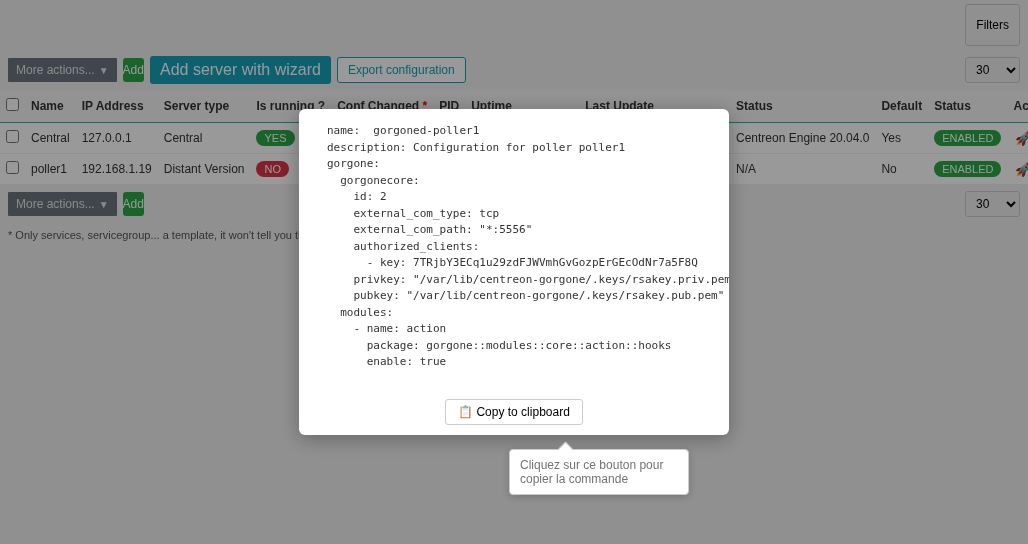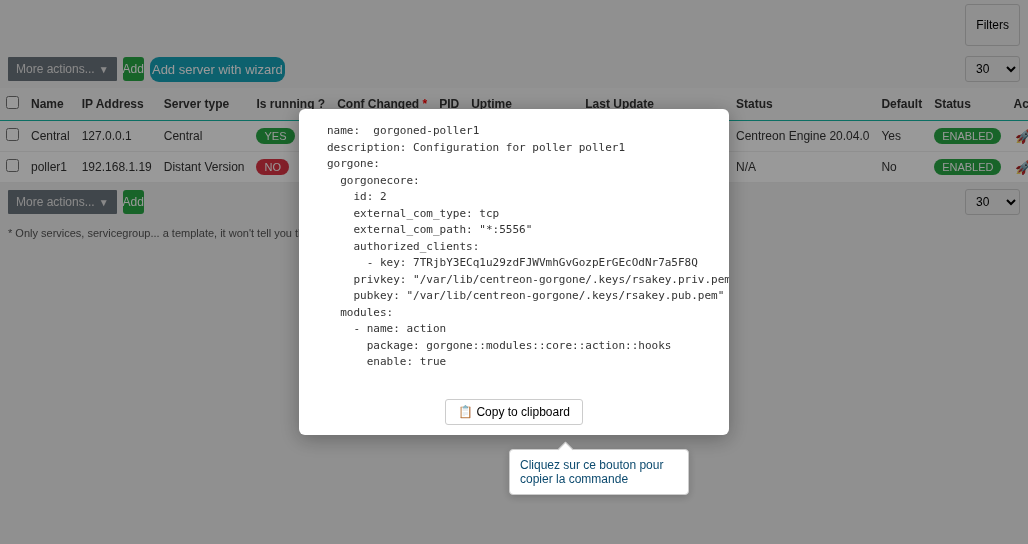--- a/index.html
+++ b/index.html
@@ -5,21 +5,21 @@
     * { box-sizing: border-box; margin: 0; padding: 0; }
     body { font-family: Arial, sans-serif; font-size: 12px; background: #f0f0f0; color: #333; }
 
     .top-bar { display: flex; justify-content: flex-end; padding: 4px 8px; background: #f0f0f0; }
     .filters-btn { background: none; border: 1px solid #ccc; padding: 13px 10px; border-radius: 3px; cursor: pointer; font-size: 12px; }
 
     .toolbar { display: flex; align-items: center; gap: 6px; padding: 6px 8px; background: #f0f0f0; }
     .btn-more { display: flex; align-items: center; background: #6c757d; color: #e5e5e5; border: none; border-radius: 1px; padding: 5px 8px; cursor: pointer; font-size: 12px; }
     .btn-more .caret { margin-left: 4px; font-size: 10px; }
     .btn-add { background: #28a745; color: white; border: none; border-radius: 3px; padding: 5px 0; cursor: pointer; font-size: 12px; }
-    .btn-wizard { background: #17a2b8; color: white; border: none; border-radius: 9px; padding: 5px 2px; cursor: pointer; font-size: 13px; }
+    .btn-wizard { background: #17a2b8; color: white; border: none; border-radius: 3px; padding: 5px 10px; cursor: pointer; font-size: 16px; }
     .btn-export { background: white; color: #17a2b8; border: 1px solid #17a2b8; border-radius: 3px; padding: 5px 10px; cursor: pointer; font-size: 12px; }
     .spacer { flex: 1; }
     .page-size-select { border: 1px solid #ccc; border-radius: 3px; padding: 4px 6px; font-size: 12px; }
 
     table { width: 100%; border-collapse: collapse; background: white; }
     thead tr { background: #f5f5f5; }
     th { padding: 8px 6px; text-align: left; font-weight: bold; font-size: 12px; border-bottom: 1px solid #14b8a6; white-space: nowrap; }
     td { padding: 7px 6px; border-bottom: 1px solid #eee; font-size: 12px; white-space: nowrap; }
     input[type="checkbox"] { cursor: pointer; }
 
@@ -40,38 +40,39 @@
     .modal { background: white; border-radius: 6px; width: 430px; max-width: 95%; box-shadow: 0 4px 20px rgba(0,0,0,0.3); position: relative; }
     .modal-header { padding: 12px 16px; border-bottom: 1px solid #ddd; display: flex; align-items: center; justify-content: space-between; }
     .modal-title { font-weight: bold; font-size: 14px; text-align: center; flex: 1; }
     .modal-close { background: #dc3545; color: white; border: none; border-radius: 50%; width: 20px; height: 20px; cursor: pointer; font-size: 12px; display: flex; align-items: center; justify-content: center; }
     .modal-body { padding: 14px 28px; max-height: 280px; overflow-y: auto; }
     .modal-code { font-family: monospace; font-size: 11px; white-space: pre; color: #333; line-height: 1.5; }
     .modal-footer { padding: 10px 16px; display: flex; justify-content: center; }
     .btn-clipboard { background: white; border: 1px solid #ccc; border-radius: 3px; padding: 5px 12px; cursor: pointer; font-size: 12px; display: flex; align-items: center; gap: 5px; }
 
     
-    .tooltip-box { position: absolute; background: white; border: 1px solid #ccc; border-radius: 4px; padding: 8px 10px; font-size: 12px; color: #0c4a6e; box-shadow: 0 2px 8px rgba(0,0,0,0.2); width: 180px; bottom: -60px; right: 40px; }
+    .tooltip-box { position: absolute; background: white; border: 1px solid #ccc; border-radius: 4px; padding: 8px 10px; font-size: 12px; color: #737373; box-shadow: 0 2px 8px rgba(0,0,0,0.2); width: 180px; bottom: -60px; right: 40px; }
     .tooltip-box::before { content: ''; position: absolute; top: -6px; left: 50px; width: 10px; height: 10px; background: white; border-left: 1px solid #ccc; border-top: 1px solid #ccc; transform: rotate(45deg); }
     .modal-footer-wrap { position: relative; }
   </style>
 </head>
 <body>
 
 <div class="top-bar">
   <button class="filters-btn">Filters</button>
 </div>
 
 <div class="toolbar">
   <button class="btn-more">
     <span>More actions...</span>
     <span class="caret">▼</span>
   </button>
   <button class="btn-add">Add</button>
   <button class="btn-wizard">Add server with wizard</button>
+  <button class="btn-export">Export configuration</button>
   <div class="spacer"></div>
   <select class="page-size-select">
     <option>30</option>
     <option>50</option>
     <option>100</option>
   </select>
 </div>
 
 <table>
   <thead>

